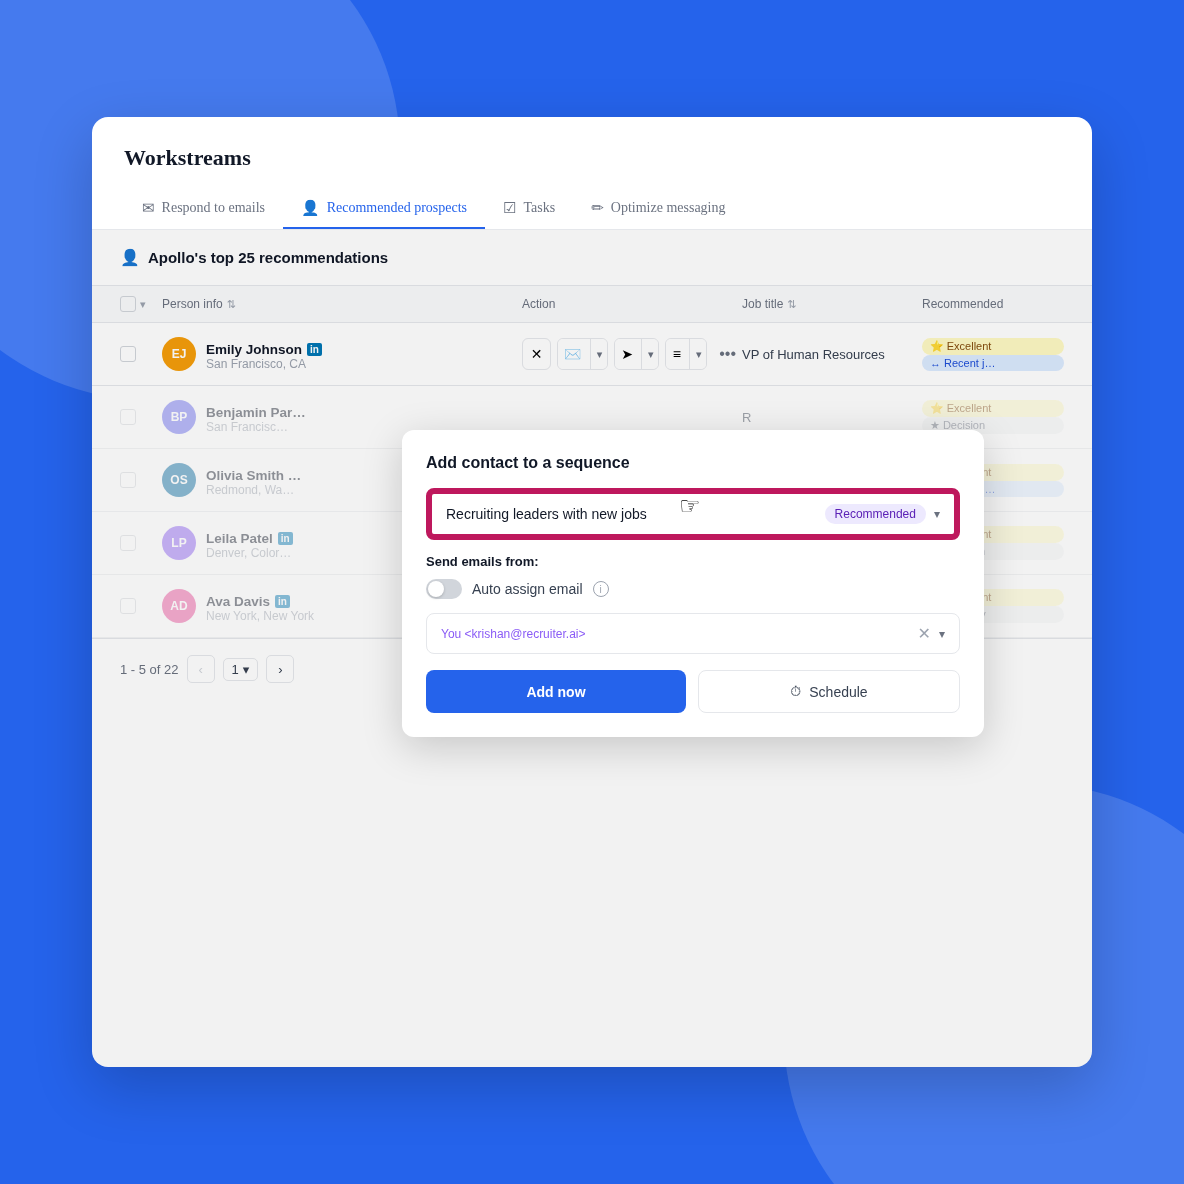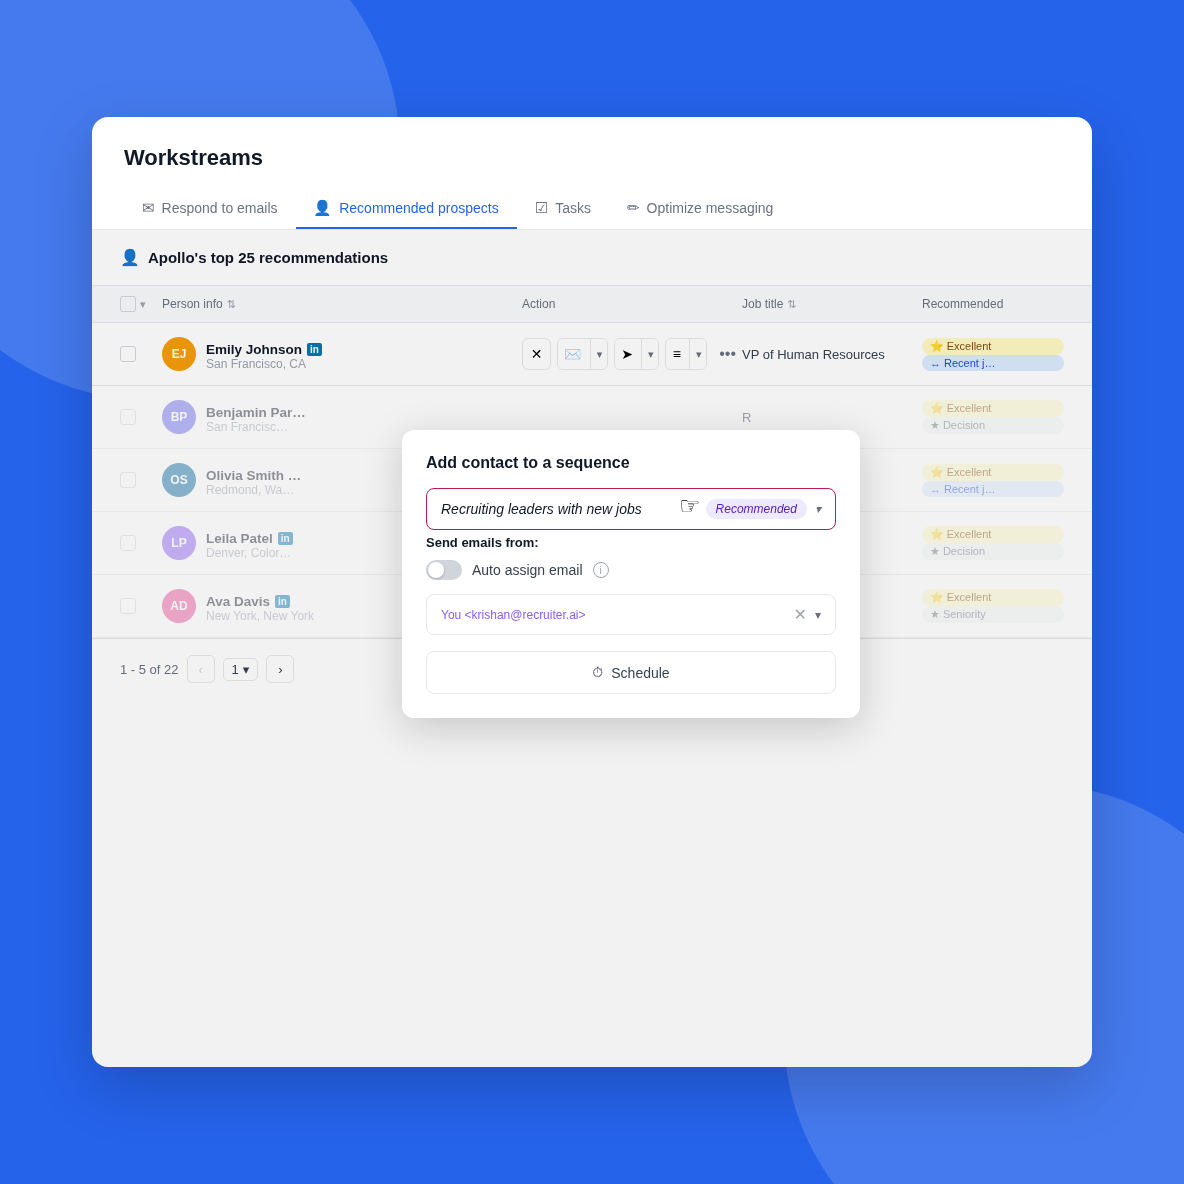--- a/index.html
+++ b/index.html
@@ -43,20 +43,21 @@
       height: 950px;
       box-shadow: 0 20px 60px rgba(0,0,0,0.2);
       overflow: hidden;
       display: flex;
       flex-direction: column;
       position: relative;
     }
     .header {
       padding: 28px 32px 0;
       border-bottom: 1px solid #e5e7eb;
+      font-family: Liberation Serif, serif;
     }
     .header-title {
       font-size: 22px;
       font-weight: 700;
       color: #111827;
       margin-bottom: 18px;
     }
     .tabs {
       display: flex;
       gap: 0;
@@ -259,43 +260,42 @@
     .overlay {
       position: absolute;
       inset: 0;
       background: rgba(0,0,0,0.05);
       z-index: 10;
     }
     .modal {
       position: absolute;
       top: 200px;
       left: 310px;
-      width: 458px;
+      width: 582px;
       background: #fff;
       border-radius: 12px;
       box-shadow: 0 10px 40px rgba(0,0,0,0.18);
       padding: 24px;
       z-index: 20;
     }
     .modal-title {
       font-size: 16px;
       font-weight: 700;
       color: #111827;
       margin-bottom: 16px;
     }
     .sequence-selector {
-      border: 1px solid #be185d;
+      border: 6px solid #be185d;
       border-radius: 8px;
       padding: 10px 14px;
       display: flex;
       align-items: center;
       justify-content: space-between;
-      margin-bottom: 5px;
-      cursor: pointer;
-      font-style: italic;
+      margin-bottom: 14px;
+      cursor: pointer;
     }
     .sequence-name {
       font-size: 14px;
       color: #111827;
     }
     .sequence-right {
       display: flex;
       align-items: center;
       gap: 8px;
     }
@@ -638,20 +638,21 @@
 
       <div class="email-selector">
         <span class="email-text">You &lt;krishan@recruiter.ai&gt;</span>
         <div class="email-right">
           <span class="x-btn">✕</span>
           <span class="chevron-down">▾</span>
         </div>
       </div>
 
       <div class="modal-actions">
+        <button class="btn-add">Add now</button>
         <button class="btn-schedule">
           <span>⏱</span>
           <span>Schedule</span>
         </button>
       </div>
     </div>
 
     <div class="cursor">☞</div>
 
   </div>

